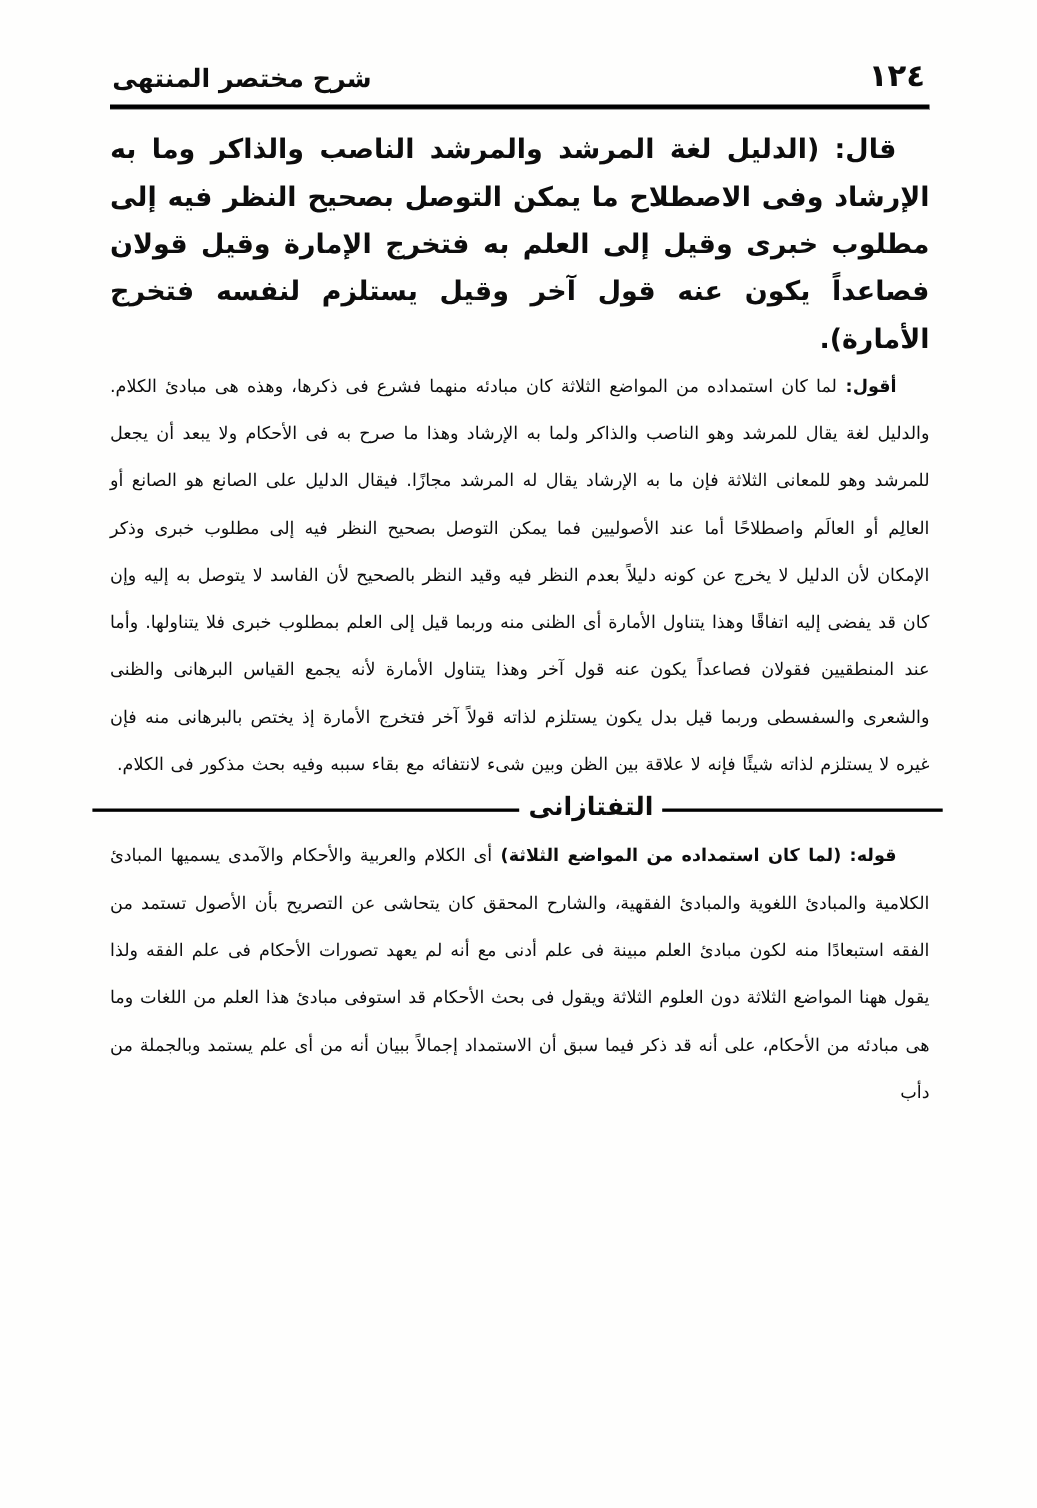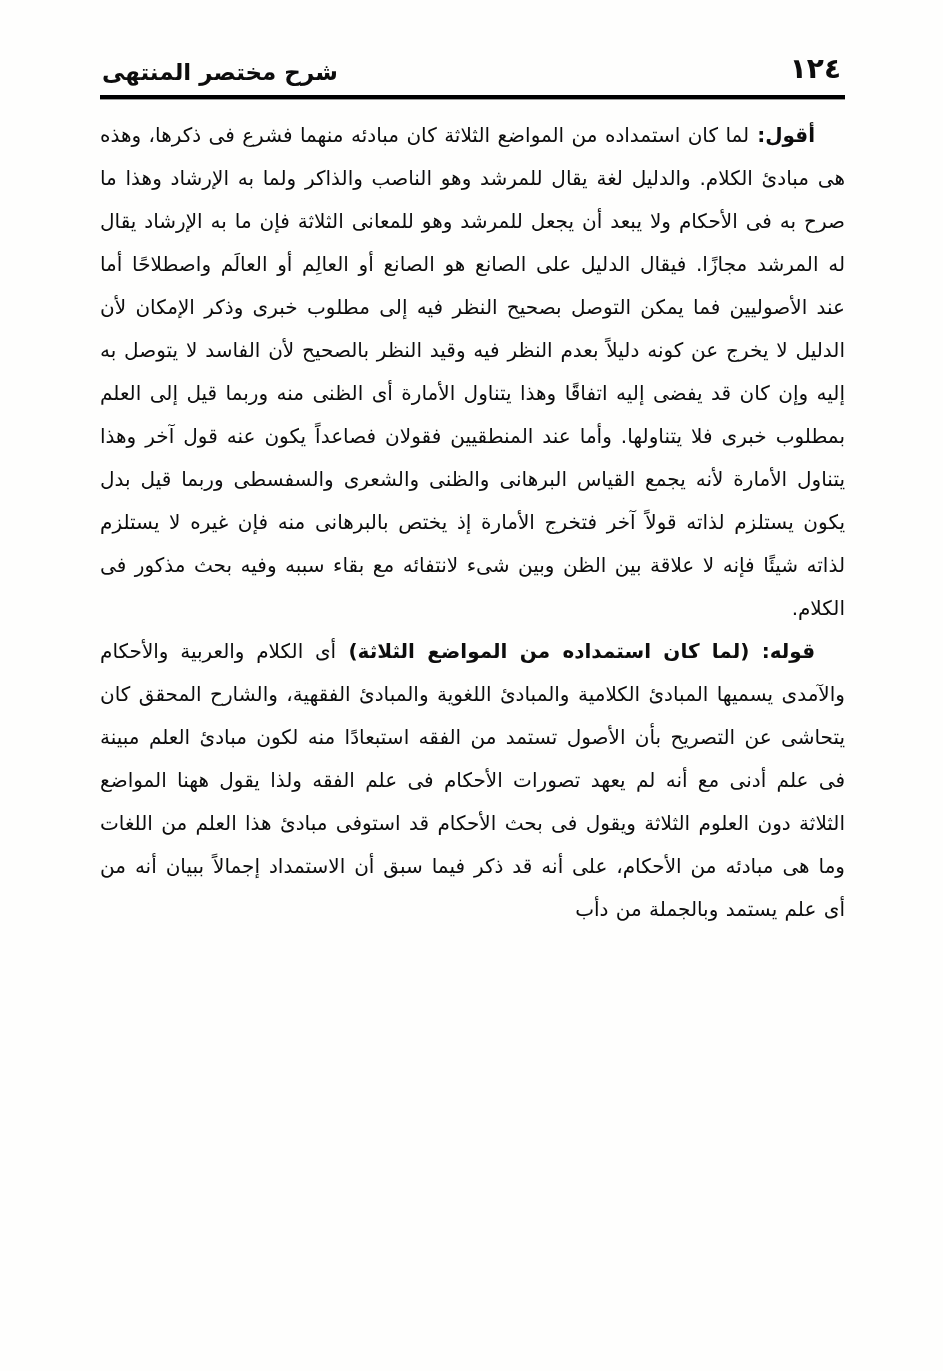--- a/index.html
+++ b/index.html
@@ -41,21 +41,21 @@
   }
   .header-rule {
     height: 4px;
     background: #000;
     border-bottom: 1px solid #9a9a9a;
     margin-bottom: 14px;
   }
   
   .page-body p {
     margin: 0;
-    font-size: 20px;
+    font-size: 16px;
     line-height: 43px;
     text-align: justify;
     text-indent: 30px;
     word-spacing: 1px;
   }
   .page-body .matn,
   .bold {
     font-weight: bold;
   }
   .page-body .matn {
@@ -89,21 +89,27 @@
 
   <header class="page-header">
     <span class="page-number">١٢٤</span>
     <span class="book-title">شرح مختصر المنتهى</span>
   </header>
 
   <div class="header-rule"></div>
 
   <main class="page-body">
 
+    <p class="matn"><span class="bold">قال: </span><span>(الدليل لغة المرشد والمرشد الناصب والذاكر وما به الإرشاد وفى الاصطلاح ما يمكن التوصل بصحيح النظر فيه إلى مطلوب خبرى وقيل إلى العلم به فتخرج الإمارة وقيل قولان فصاعداً يكون عنه قول آخر وقيل يستلزم لنفسه فتخرج الأمارة).</span></p>
 
     <p><span class="bold">أقول: </span><span>لما كان استمداده من المواضع الثلاثة كان مبادئه منهما فشرع فى ذكرها، وهذه هى مبادئ الكلام. والدليل لغة يقال للمرشد وهو الناصب والذاكر ولما به الإرشاد وهذا ما صرح به فى الأحكام ولا يبعد أن يجعل للمرشد وهو للمعانى الثلاثة فإن ما به الإرشاد يقال له المرشد مجازًا. فيقال الدليل على الصانع هو الصانع أو العالِم أو العالَم واصطلاحًا أما عند الأصوليين فما يمكن التوصل بصحيح النظر فيه إلى مطلوب خبرى وذكر الإمكان لأن الدليل لا يخرج عن كونه دليلاً بعدم النظر فيه وقيد النظر بالصحيح لأن الفاسد لا يتوصل به إليه وإن كان قد يفضى إليه اتفاقًا وهذا يتناول الأمارة أى الظنى منه وربما قيل إلى العلم بمطلوب خبرى فلا يتناولها. وأما عند المنطقيين فقولان فصاعداً يكون عنه قول آخر وهذا يتناول الأمارة لأنه يجمع القياس البرهانى والظنى والشعرى والسفسطى وربما قيل بدل يكون يستلزم لذاته قولاً آخر فتخرج الأمارة إذ يختص بالبرهانى منه فإن غيره لا يستلزم لذاته شيئًا فإنه لا علاقة بين الظن وبين شىء لانتفائه مع بقاء سببه وفيه بحث مذكور فى الكلام.</span></p>
 
 
+    <div class="section-divider">
+      <span class="dline dline-right"></span>
+      <span class="dlabel">التفتازانى</span>
+      <span class="dline dline-left"></span>
+    </div>
 
     <p><span class="bold">قوله: (لما كان استمداده من المواضع الثلاثة) </span><span>أى الكلام والعربية والأحكام والآمدى يسميها المبادئ الكلامية والمبادئ اللغوية والمبادئ الفقهية، والشارح المحقق كان يتحاشى عن التصريح بأن الأصول تستمد من الفقه استبعادًا منه لكون مبادئ العلم مبينة فى علم أدنى مع أنه لم يعهد تصورات الأحكام فى علم الفقه ولذا يقول ههنا المواضع الثلاثة دون العلوم الثلاثة ويقول فى بحث الأحكام قد استوفى مبادئ هذا العلم من اللغات وما هى مبادئه من الأحكام، على أنه قد ذكر فيما سبق أن الاستمداد إجمالاً ببيان أنه من أى علم يستمد وبالجملة من دأب</span></p>
 
   </main>
 </div>
 
 </body></html>

